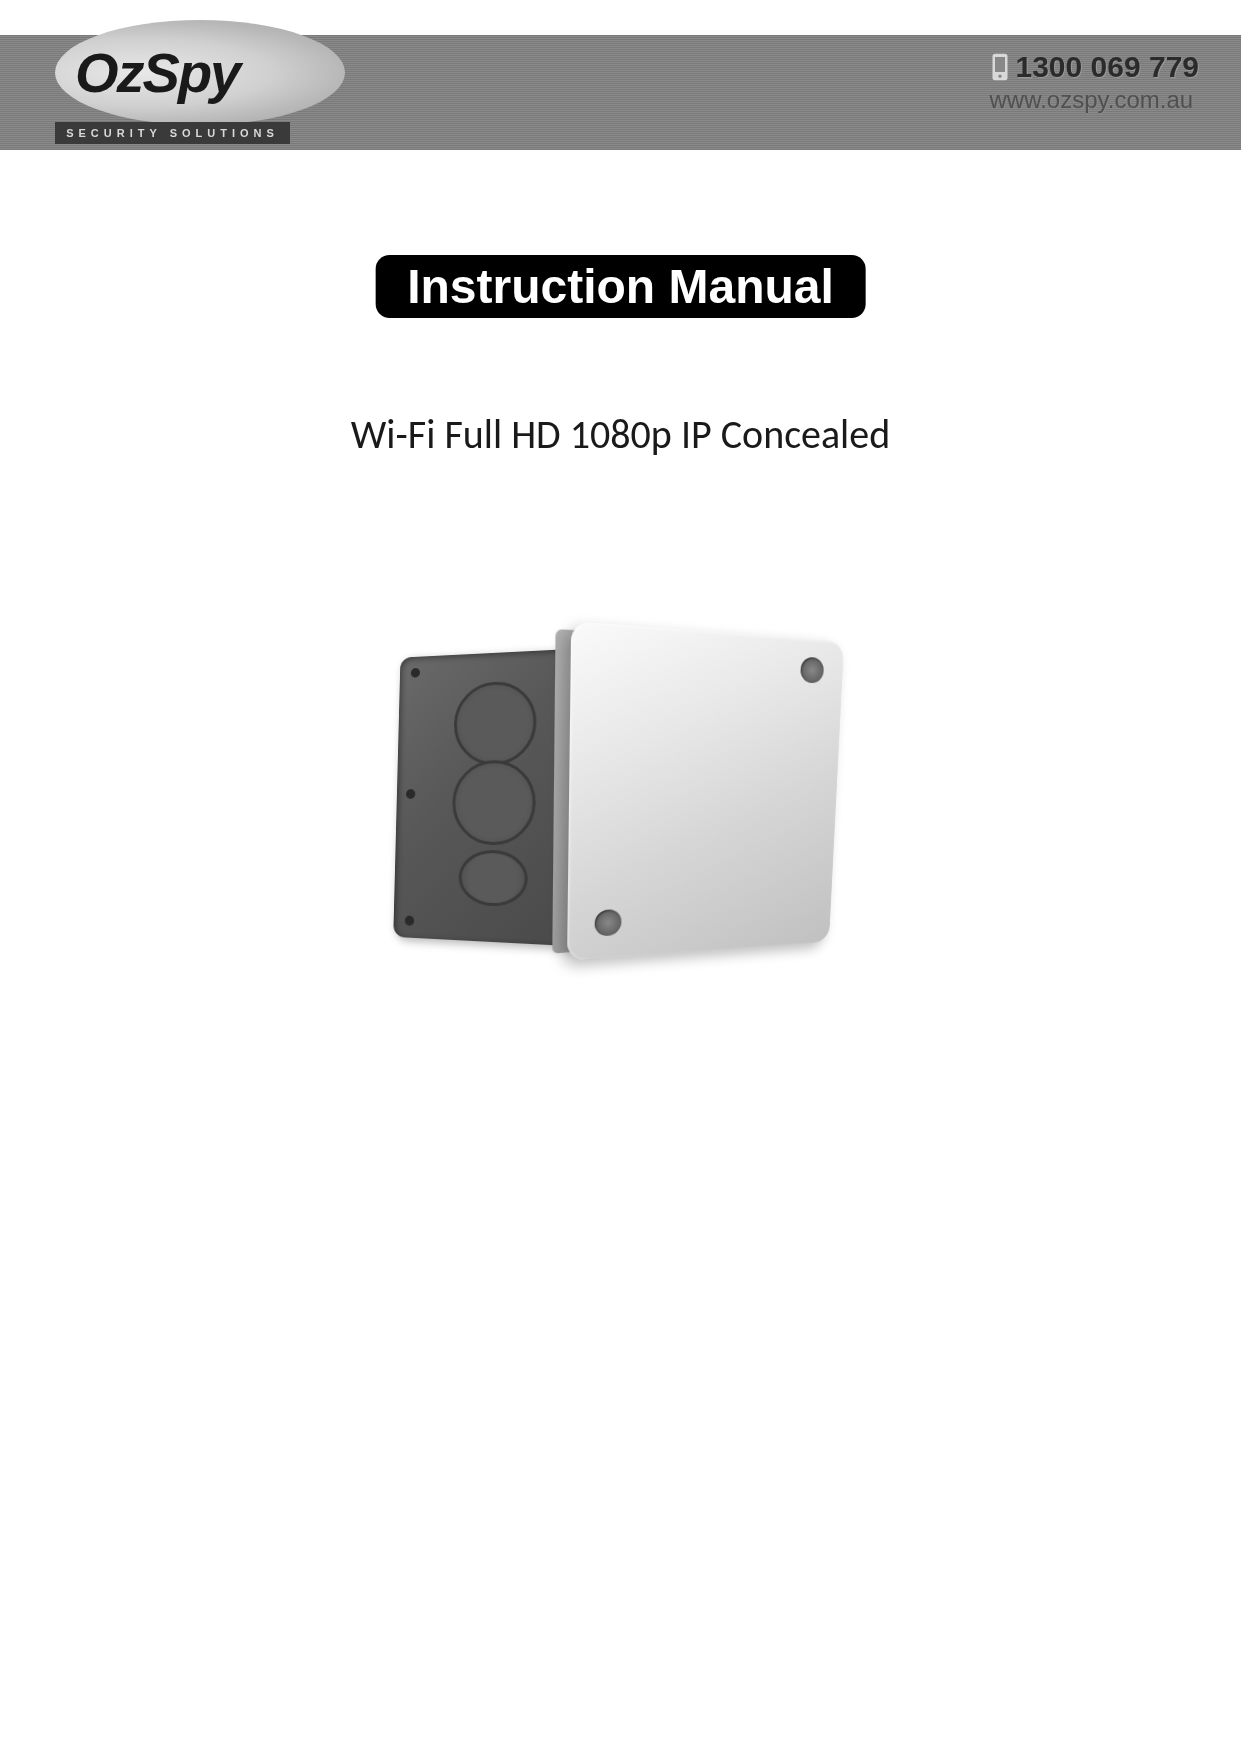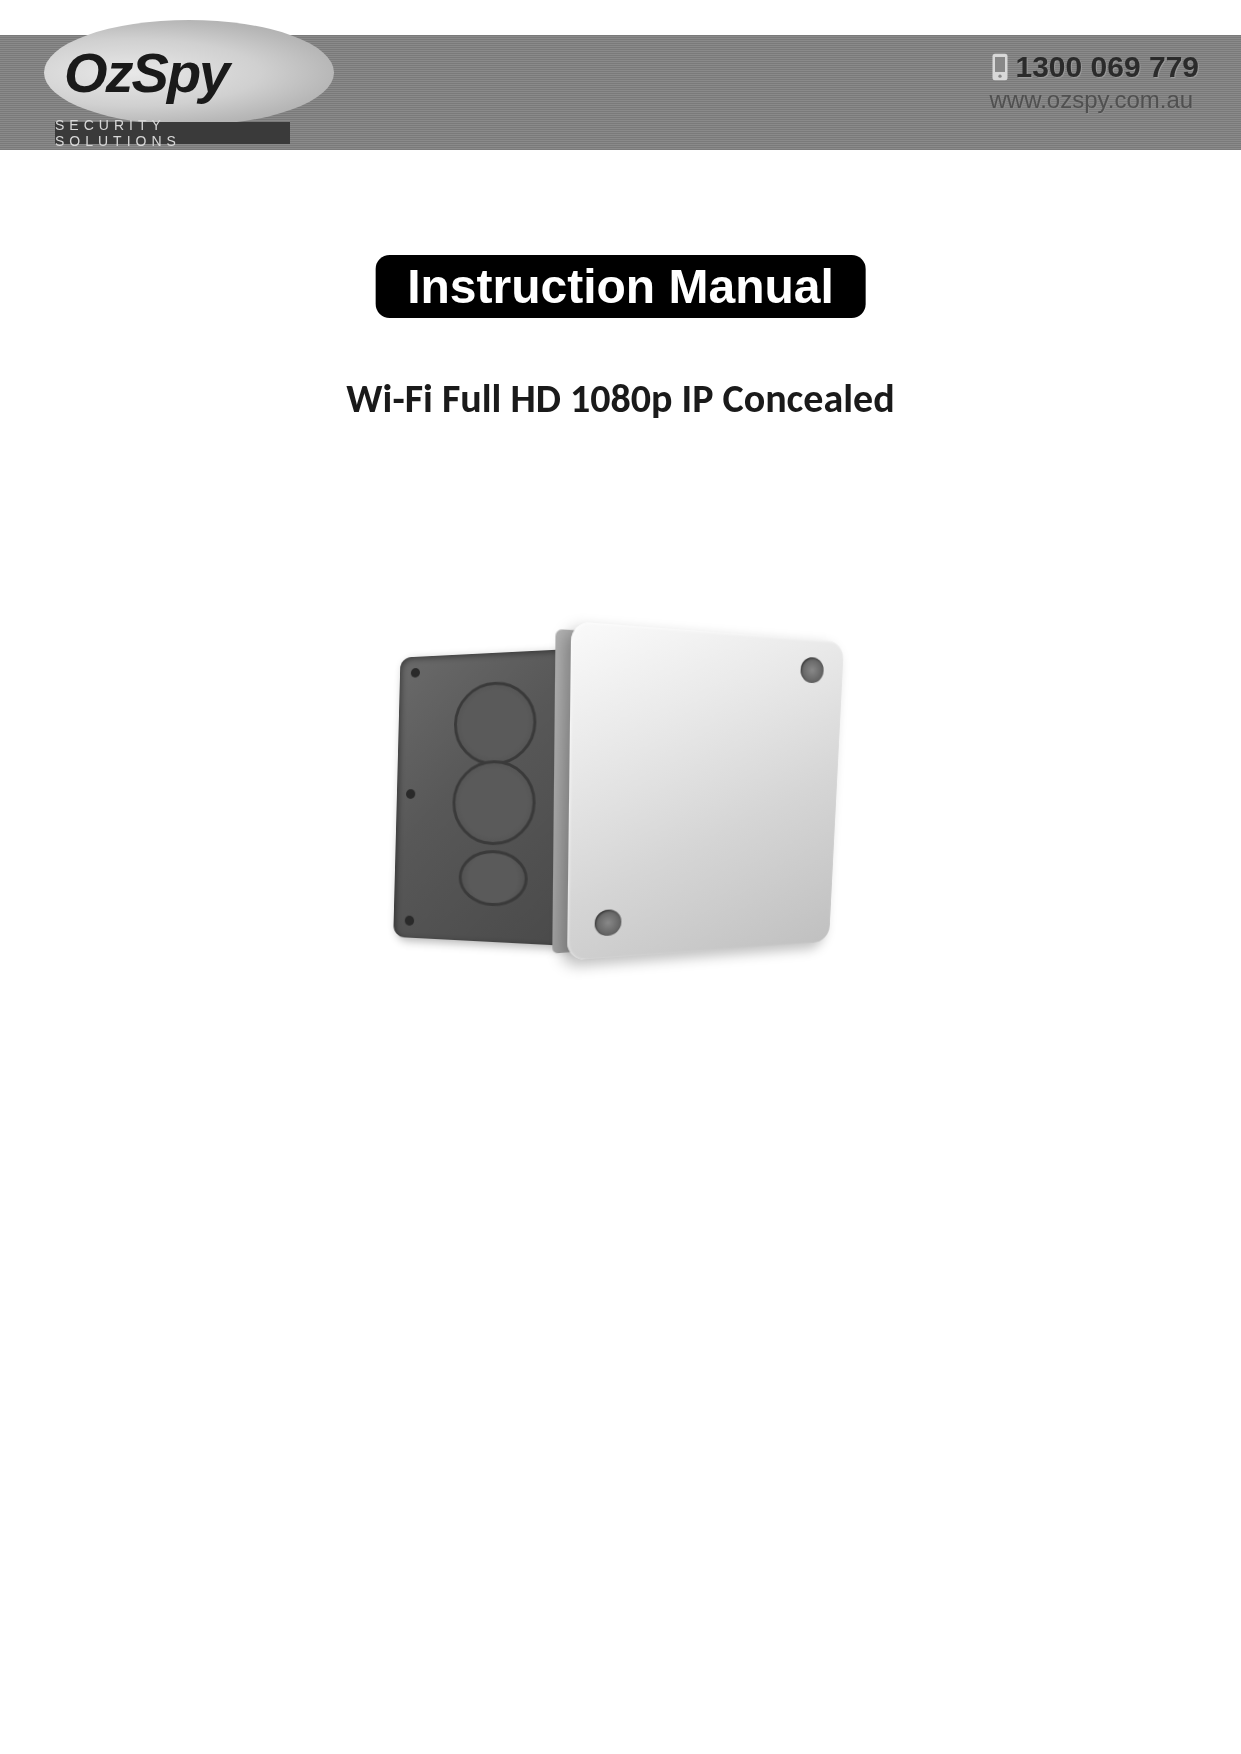--- a/index.html
+++ b/index.html
@@ -24,21 +24,21 @@
         0deg,
         #7a7a7a 0px,
         #7a7a7a 1px,
         #8a8a8a 1px,
         #8a8a8a 2px
       );
     }
     .logo-container {
       position: absolute;
       top: 20px;
-      left: 44px;
+      left: 55px;
       width: 290px;
       height: 105px;
       background: radial-gradient(ellipse at 30% 50%, #e8e8e8 0%, #d0d0d0 45%, #b8b8b8 70%, #a0a0a0 100%);
       border-radius: 50% / 50%;
       display: flex;
       flex-direction: column;
       justify-content: center;
       padding-left: 20px;
     }
     .logo-text {
@@ -55,23 +55,23 @@
       left: 55px;
       width: 235px;
       height: 22px;
       background: #3a3a3a;
       display: flex;
       align-items: center;
       justify-content: center;
     }
     .logo-tagline {
       color: #d8d8d8;
-      font-size: 14px;
+      font-size: 11px;
       letter-spacing: 5px;
-      font-weight: 400;
+      font-weight: 700;
     }
     .header-contact {
       position: absolute;
       top: 50px;
       right: 42px;
       text-align: left;
     }
     .phone-line {
       display: flex;
       align-items: center;
@@ -109,26 +109,26 @@
       transform: translateX(-50%);
       background: #000000;
       color: #ffffff;
       padding: 4px 32px;
       border-radius: 14px;
       font-size: 48px;
       font-weight: 700;
     }
     .product-title {
       position: absolute;
-      top: 372px;
+      top: 408px;
       left: 0;
       right: 0;
       text-align: center;
       font-size: 40px;
-      font-weight: 700;
+      font-weight: 400;
       color: #1a1a1a;
       line-height: 1.35;
       font-family: Calibri, Arial, sans-serif;
     }
     .product-image-area {
       position: absolute;
       top: 620px;
       left: 50%;
       transform: translateX(-50%);
       width: 560px;

